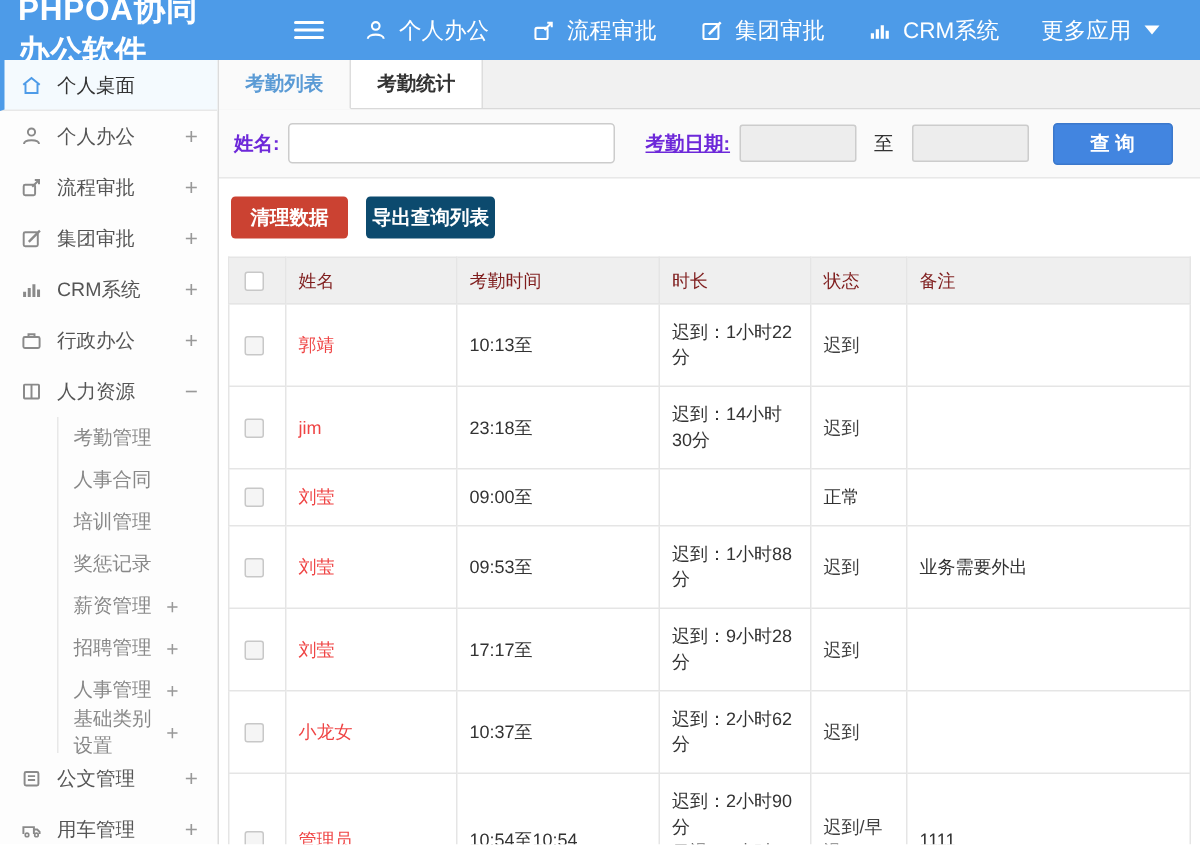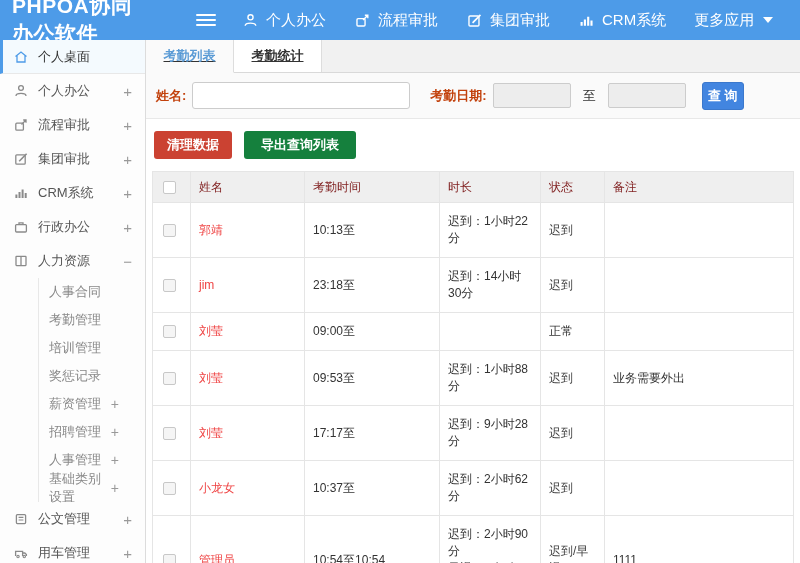--- a/index.html
+++ b/index.html
@@ -26,37 +26,37 @@
   .side-item .expand { margin-left: auto; color: #999; font-size: 15px; font-weight: 400; }
   .side-item.active { background: #F4FAFE; border-left: 3px solid #4D9BE8; padding-left: 10px; border-bottom: 1px solid #E8E8E8; color: #333; }
   .side-item.active svg { color: #4D9BE8; }
   .submenu { margin-left: 38px; border-left: 1px solid #E8E8E8; }
   .sub-item { height: 28px; display: flex; align-items: center; padding-left: 10px; color: #888; cursor: pointer; }
   .sub-item .expand { margin-left: auto; margin-right: 26px; color: #999; font-size: 14px; }
 
   
   .main { flex: 1; display: flex; flex-direction: column; background: #fff; min-width: 0; }
 
-  .tabstrip { height: 33px; background: #F1F1F1; border-bottom: 1px solid #D9D9D9; display: flex; flex: none; text-decoration: underline; }
+  .tabstrip { height: 33px; background: #F1F1F1; border-bottom: 1px solid #D9D9D9; display: flex; flex: none; }
   .tab { width: 88px; text-align: center; line-height: 32px; font-size: 13px; font-weight: bold; background: #fff; border-right: 1px solid #DDD; color: #333; cursor: pointer; }
   .tab.active { background: #FAFAFA; color: #5B9BD5; border-bottom: 1px solid #FAFAFA; margin-bottom: -1px; }
 
   .searchbar { height: 46px; background: #FAFAFA; border-bottom: 1px solid #E8E8E8; display: flex; align-items: center; padding: 0 10px; flex: none; }
-  .searchbar label { font-weight: bold; color: #c2410c; }
+  .searchbar label { font-weight: bold; color: #6d28d9; }
   .inp-name { width: 218px; height: 27px; border: 1px solid #CCC; border-radius: 3px; margin-left: 6px; padding: 0 6px; font-size: 13px; }
-  .lbl-date { margin-left: 20px; }
+  .lbl-date { margin-left: 20px; text-decoration: underline; }
   .inp-date { width: 78px; height: 25px; border: 1px solid #CCC; background: #EDEDED; border-radius: 2px; margin-left: 6px; padding: 0 5px; font-size: 13px; }
   .lbl-to { margin: 0 6px 0 12px; font-weight: normal; }
-  .btn-search { width: 42px; height: 28px; margin-left: 16px; background: #4285E0; color: #fff; border: 1px solid #3B78CC; border-radius: 3px; font-size: 13px; font-weight: bold; cursor: pointer; }
+  .btn-search { width: 80px; height: 28px; margin-left: 16px; background: #4285E0; color: #fff; border: 1px solid #3B78CC; border-radius: 3px; font-size: 13px; font-weight: bold; cursor: pointer; }
 
   .content { flex: 1; padding: 10px 6px 0 6px; overflow: hidden; }
   .actions { display: flex; gap: 12px; margin: 2px 0 12px 2px; }
   .btn { height: 28px; border: none; border-radius: 3px; color: #fff; font-size: 13px; font-weight: bold; cursor: pointer; }
   .btn-danger { background: #CB4232; padding: 0 13px; }
-  .btn-info { background: #15803d; padding: 0 17px; }
+  .btn-info { background: #0c4a6e; padding: 0 4px; }
 
   
   table { width: 100%; border-collapse: collapse; font-size: 12px; color: #333; }
   th, td { border: 1px solid #E5E5E5; text-align: left; }
   thead th { background: #EFEFEF; height: 31px; padding: 0 8px; font-weight: normal; color: #7f1d1d; }
   td { padding: 10px 8px; line-height: 17px; vertical-align: middle; }
   .cb { width: 13px; height: 13px; border: 1px solid #C8C8C8; border-radius: 2px; background: #F5F5F5; display: inline-block; vertical-align: middle; cursor: pointer; }
   thead .cb { background: #fff; }
   td.c-check, th.c-check { padding-left: 10px; }
   .name-link { color: #ef4444; text-decoration: none; cursor: pointer; }
@@ -192,25 +192,25 @@
     </div>
     <div class="side-item">
       <svg>
           <use href="#i-book"></use>
         </svg>
       <span>人力资源</span>
       <span class="expand">−</span>
     </div>
     <div class="submenu">
       <div class="sub-item">
+        <span>考勤管理</span>
+        <span class="expand"></span>
+      </div>
+      <div class="sub-item">
         <span>人事合同</span>
-        <span class="expand"></span>
-      </div>
-      <div class="sub-item">
-        <span>考勤管理</span>
         <span class="expand"></span>
       </div>
       <div class="sub-item">
         <span>培训管理</span>
         <span class="expand"></span>
       </div>
       <div class="sub-item">
         <span>奖惩记录</span>
         <span class="expand"></span>
       </div>

